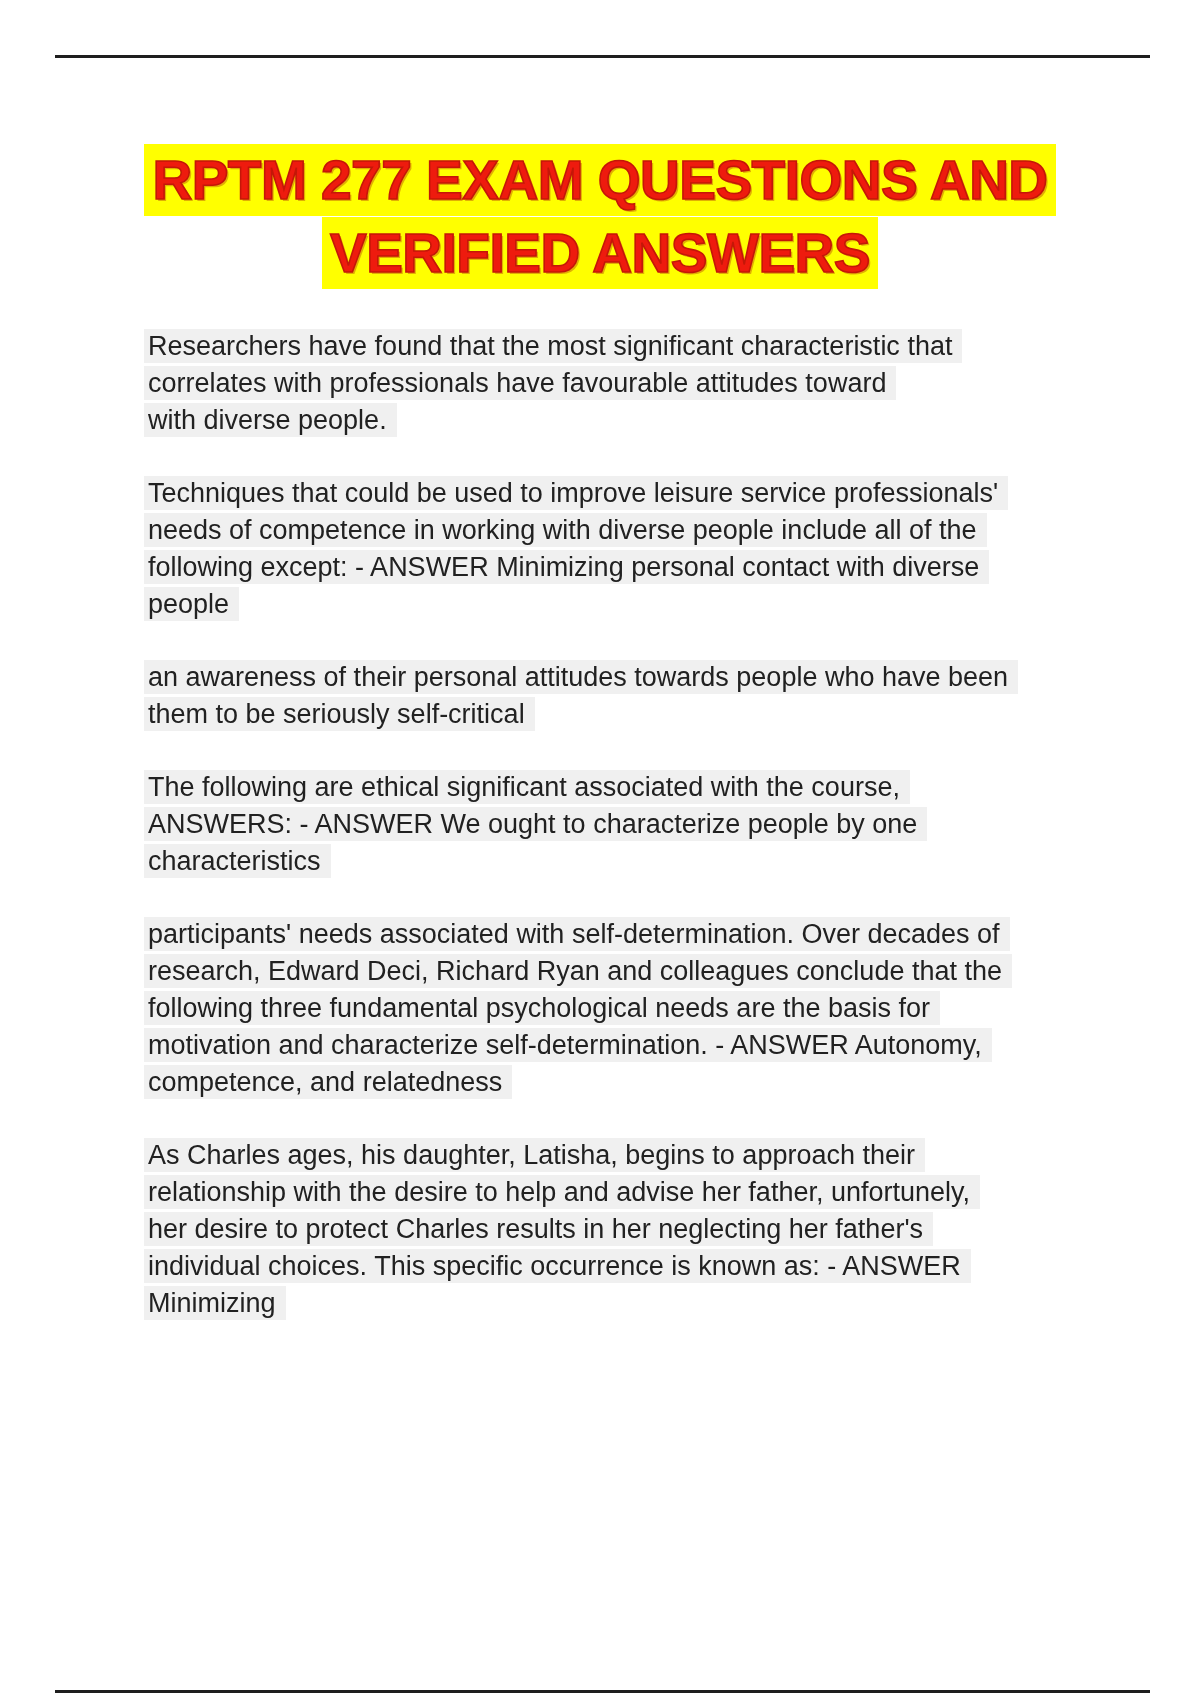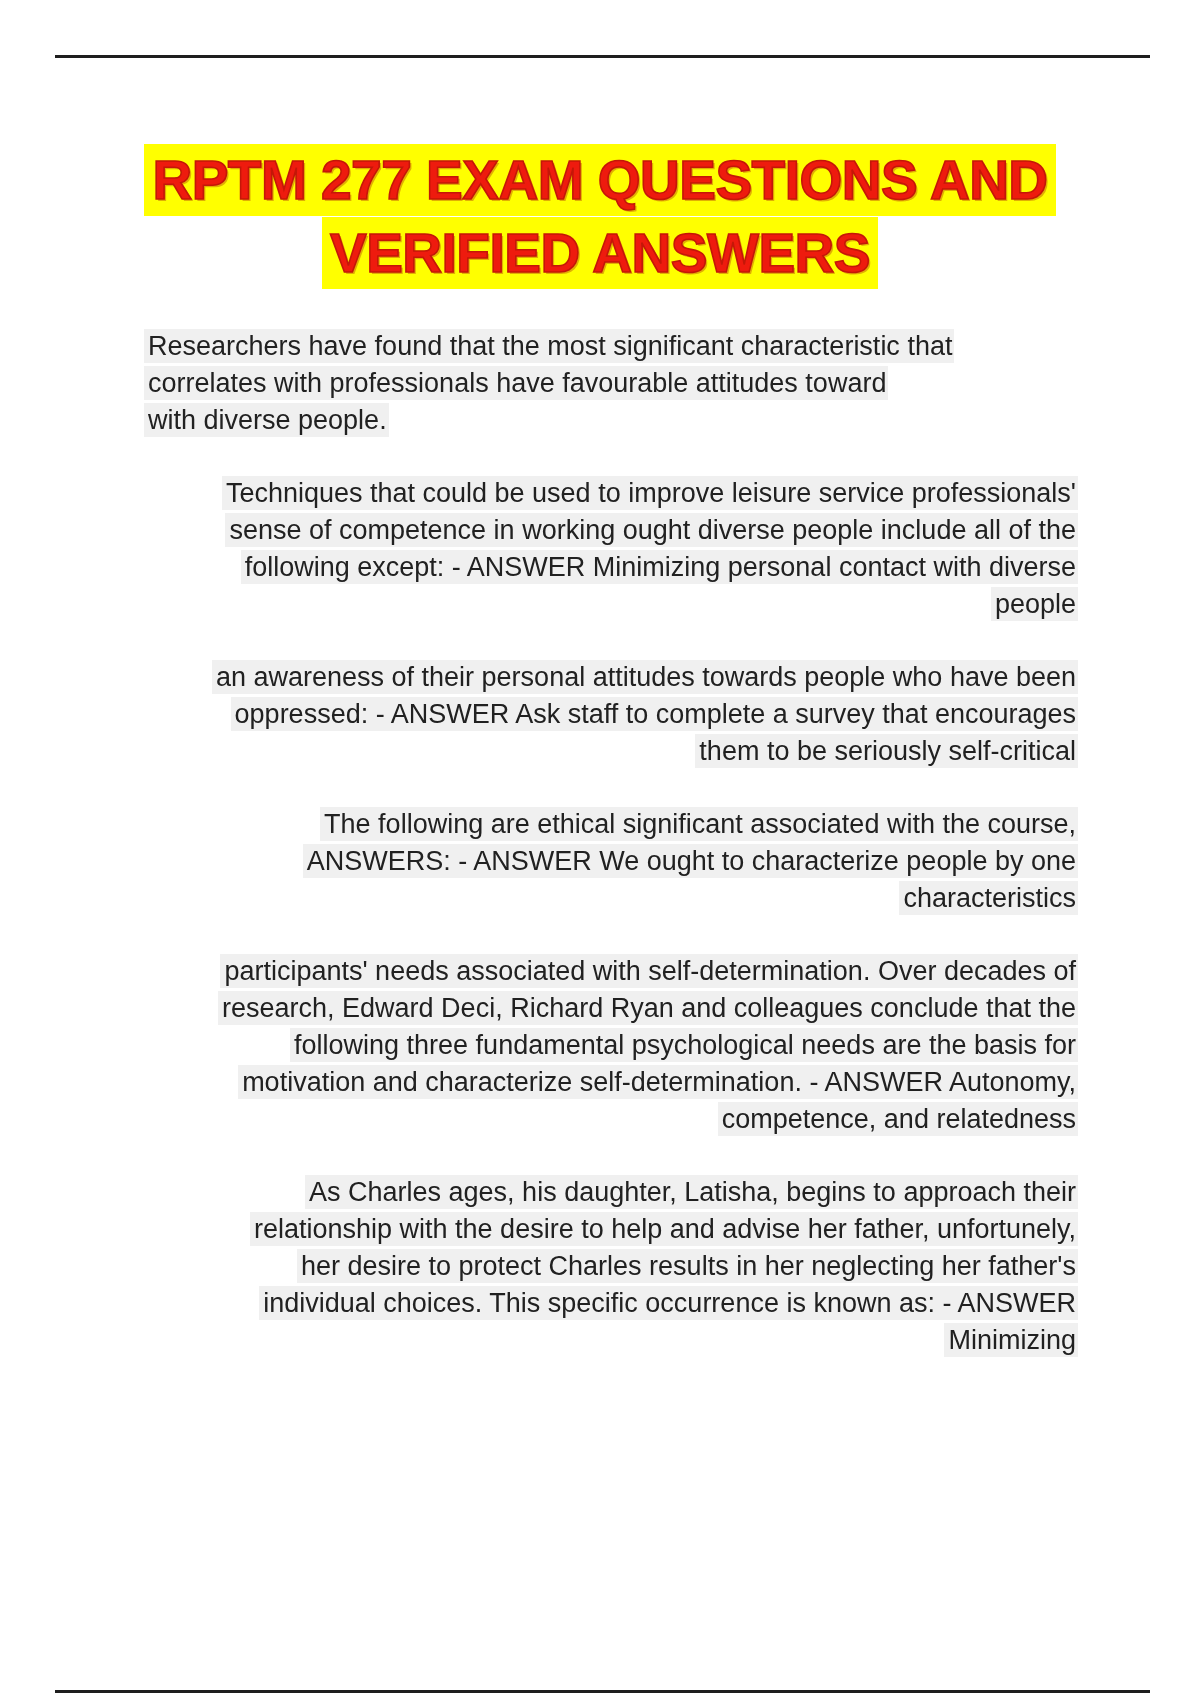--- a/index.html
+++ b/index.html
@@ -52,28 +52,28 @@
   }
 
   .doc-body {
     position: absolute;
     top: 328px;
     left: 148px;
     width: 930px;
     font-size: 27px;
     color: var(--body-text);
   }
-  .para + .para { margin-top: 36px; text-align: right; }
+  .para + .para { margin-top: 36px; }
   .qa-line {
     line-height: 37px;
     white-space: nowrap;
   }
   .qa-line > span {
     background: var(--body-highlight);
-    padding: 2px 2px 2px 4px;
+    padding: 2px 10px 2px 4px;
     margin-left: -4px;
   }
 </style>
 </head>
 <body>
 
 <div class="page">
 
   <div class="rule rule-top"></div>
 
@@ -85,28 +85,27 @@
   <main class="doc-body">
 
     <section class="para">
       <div class="qa-line"><span>Researchers have found that the most significant characteristic that</span></div>
       <div class="qa-line"><span>correlates with professionals have favourable attitudes toward</span></div>
       <div class="qa-line"><span>with diverse people.</span></div>
     </section>
 
     <section class="para">
       <div class="qa-line"><span>Techniques that could be used to improve leisure service professionals'</span></div>
-      <div class="qa-line"><span>sense of competence in working ought diverse people include all of the</span></div>
+      <div class="qa-line"><span>needs of competence in working with diverse people include all of the</span></div>
       <div class="qa-line"><span>following except: - ANSWER Minimizing personal contact with diverse</span></div>
       <div class="qa-line"><span>people</span></div>
     </section>
 
     <section class="para">
       <div class="qa-line"><span>an awareness of their personal attitudes towards people who have been</span></div>
-      <div class="qa-line"><span>oppressed: - ANSWER Ask staff to complete a survey that encourages</span></div>
       <div class="qa-line"><span>them to be seriously self-critical</span></div>
     </section>
 
     <section class="para">
       <div class="qa-line"><span>The following are ethical significant associated with the course,</span></div>
       <div class="qa-line"><span>ANSWERS: - ANSWER We ought to characterize people by one</span></div>
       <div class="qa-line"><span>characteristics</span></div>
     </section>
 
     <section class="para">

